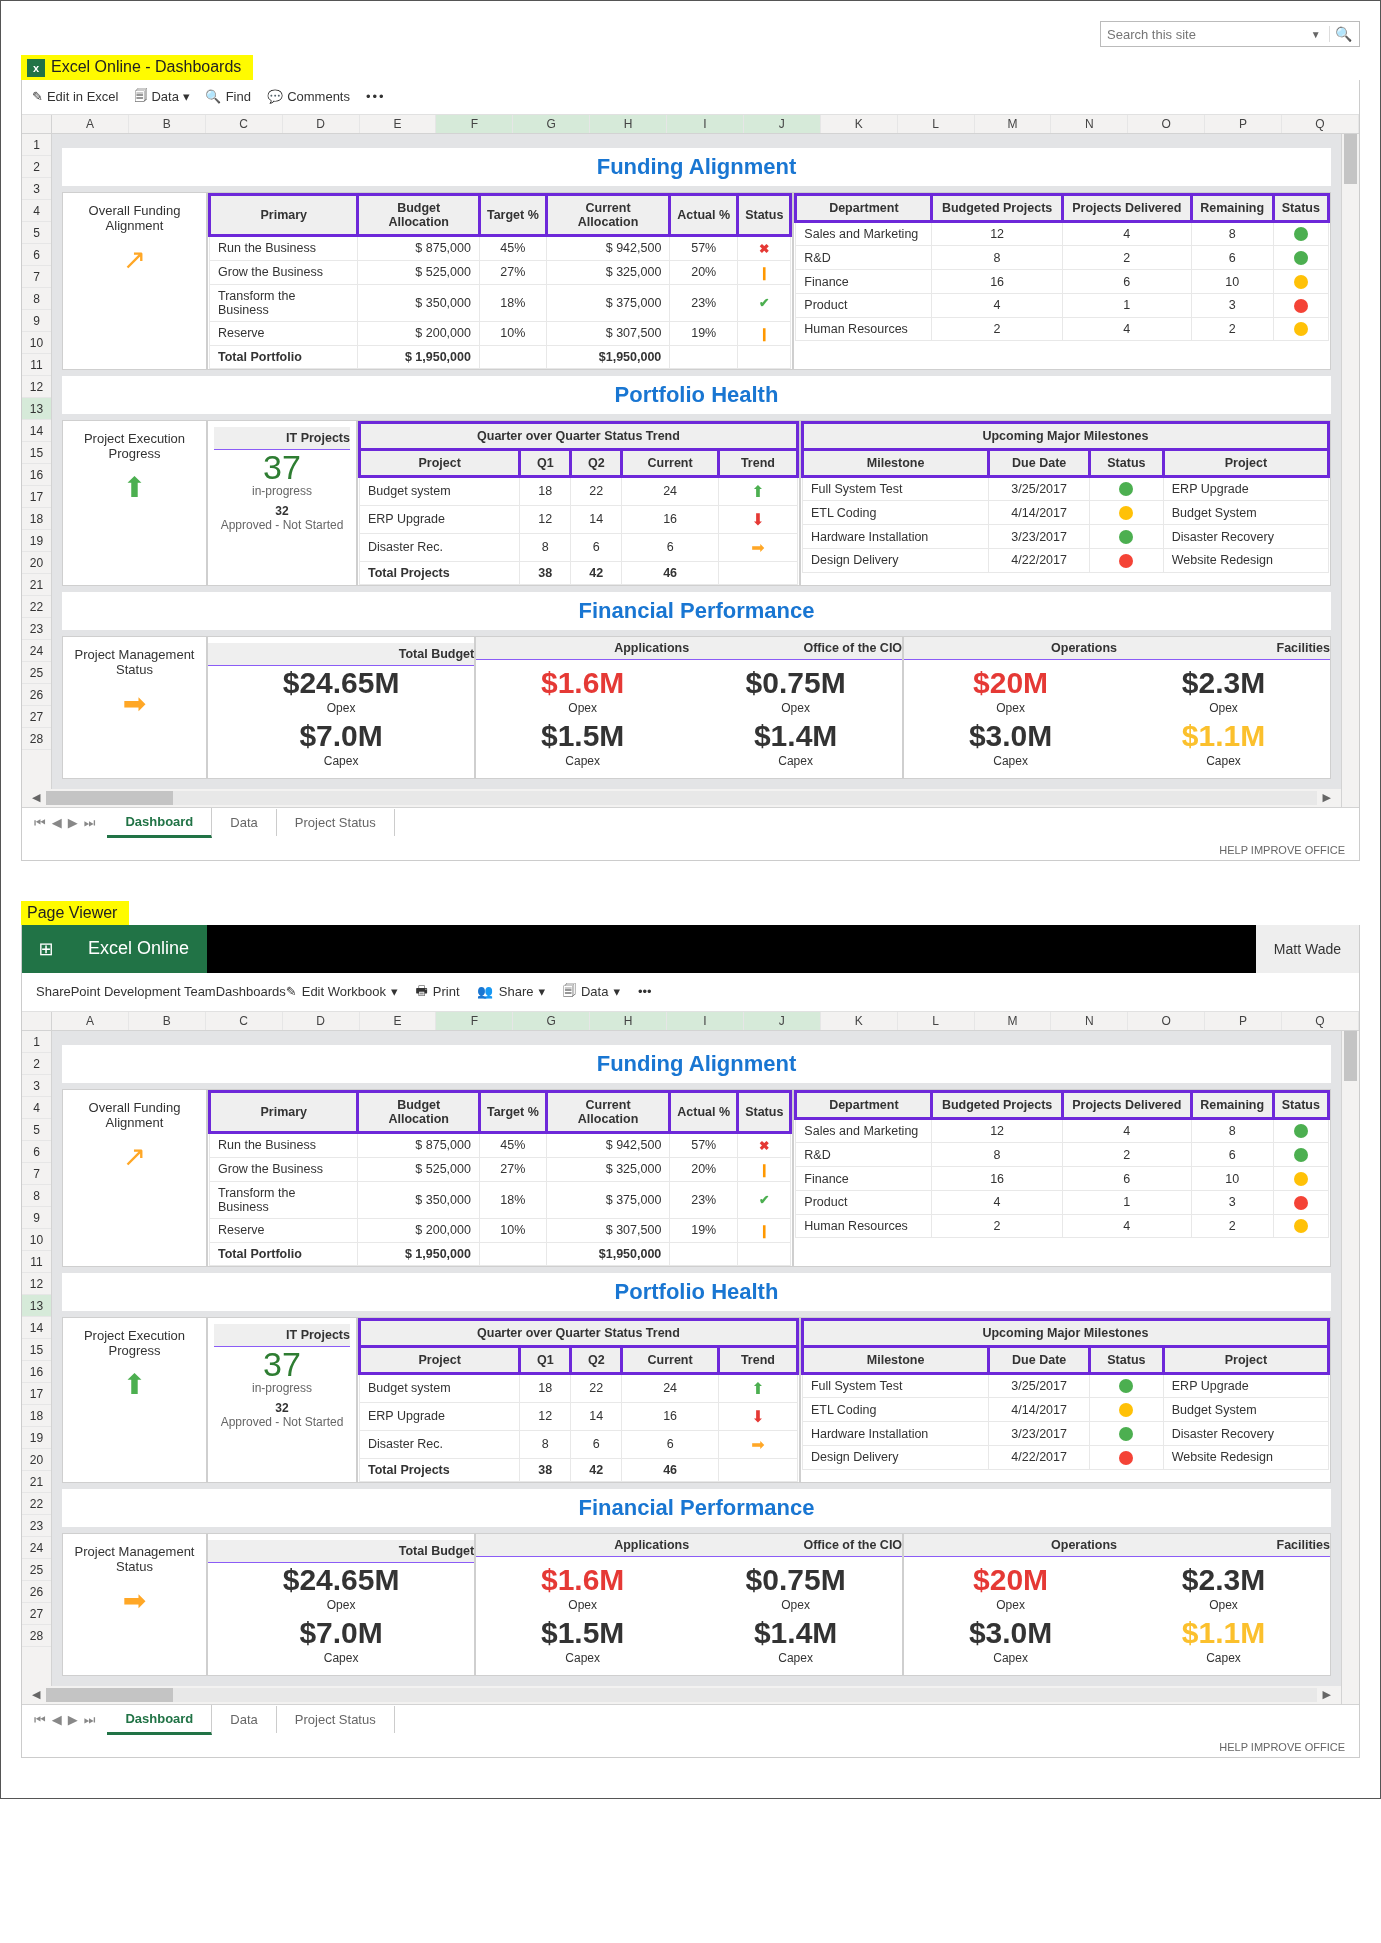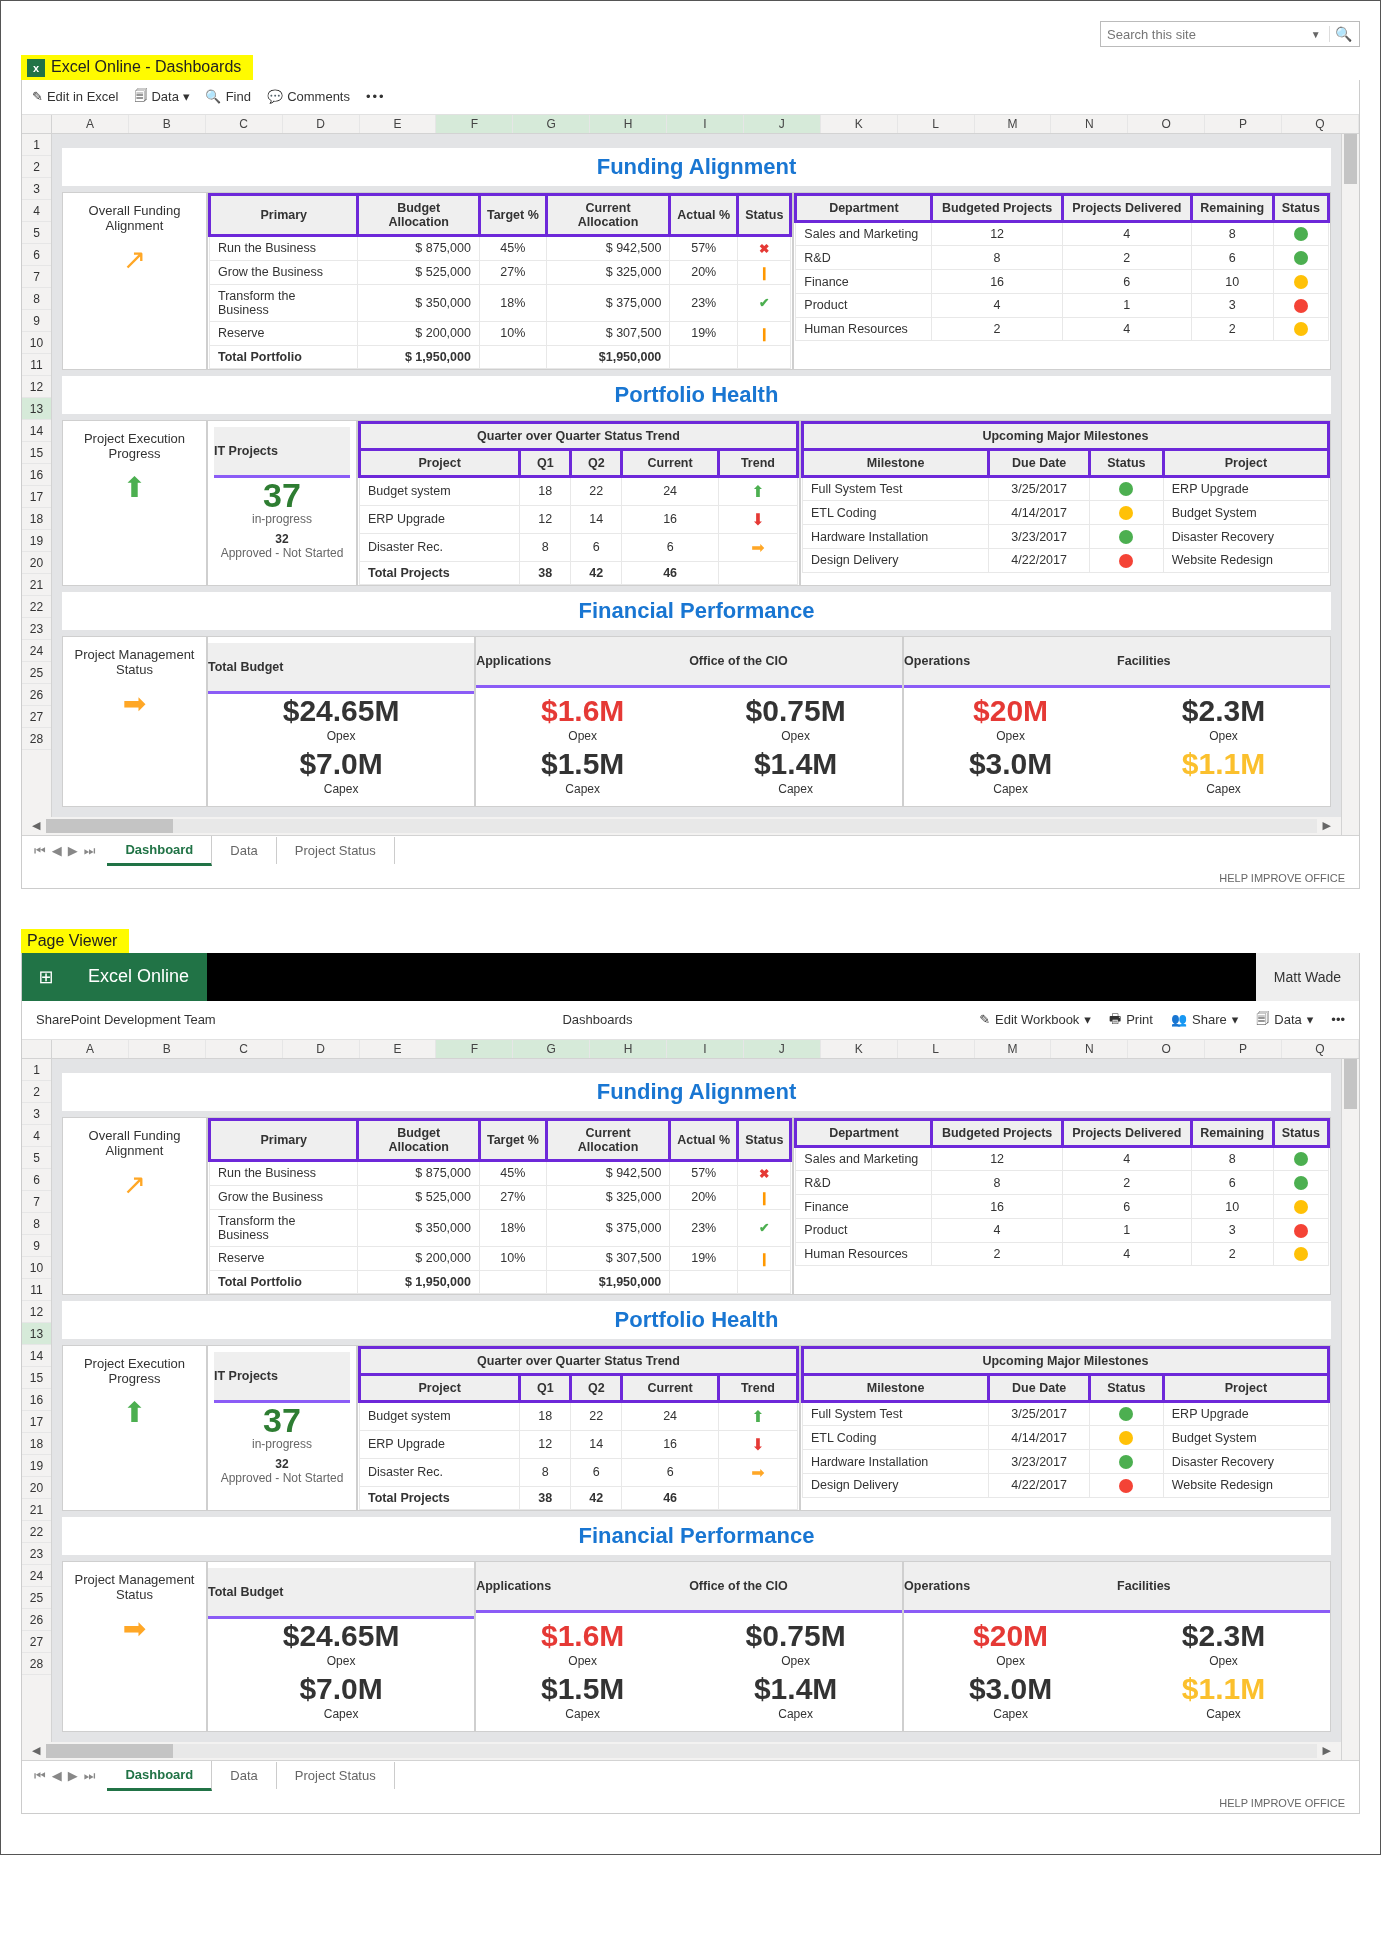--- a/index.html
+++ b/index.html
@@ -38,23 +38,23 @@
 .mid-table table{width:100%;border-collapse:collapse;font-size:12.5px}
 .mid-table th{background:#efefef;padding:5px 6px;font-weight:600;border:3px solid #6d28d9;color:#333}
 .mid-table td{padding:4px 8px;border:1px solid #e8e8e8}
 .mid-table .num{text-align:right}
 .mid-table .cen{text-align:center}
 .mid-table .bold{font-weight:700}
 .dot{display:inline-block;width:14px;height:14px;border-radius:50%;vertical-align:middle}
 .g{background:#4caf50}.y{background:#ffc107}.r{background:#f44336}
 .tk{text-align:center}
 .it-card{min-width:150px;text-align:center;font-size:12px;padding:6px}
-.it-big{font-size:34px;font-weight:700;color:#2e7d32;line-height:1}
+.it-big{font-size:34px;font-weight:400;color:#2e7d32;line-height:1}
 .it-sub{color:#666}
-.fin-head{background:#efefef;font-size:12.5px;font-weight:700;text-align:left;padding:17px 0;border-bottom:3px solid #8b5cf6}
+.fin-head{background:#efefef;font-size:12.5px;font-weight:700;text-align:right;padding:4px 0;border-bottom:1px solid #8b5cf6}
 .fin-card{flex:1;text-align:center;padding:6px 0 10px}
 .fin-big{font-size:30px;font-weight:800;line-height:1.1}
 .fin-big.red{color:#e53935}
 .fin-big.yy{color:#fbc02d}
 .fin-sub{font-size:12px;color:#333;margin-top:2px}
 .fin-sep{margin-top:4px}
 .sheet-tabs{display:flex;align-items:center;gap:0;border-top:1px solid #d3d3d3;font-size:13px;padding:0 0 2px}
 .tabctrl{display:flex;gap:6px;padding:0 12px;color:#888}
 .stab{padding:6px 18px;border-right:1px solid #ccc;cursor:pointer;color:#666}
 .stab.active{border-bottom:3px solid #217346;color:#217346;font-weight:600}
@@ -65,21 +65,21 @@
 .sb-arr{font-size:11px;color:#666;padding:0 4px}
 .vscroll{width:18px;background:#f3f2f1;border-left:1px solid #d3d3d3;position:relative}
 .vthumb{position:absolute;top:0;left:2px;right:2px;height:50px;background:#c4c4c4}
 .grid-wrap{display:flex}
 .flex-fill{flex:1}
 .page-viewer-label{margin-top:40px}
 .pv-header{display:flex;align-items:center;background:#000;color:#fff;height:48px}
 .pv-waffle{width:48px;height:48px;background:#217346;display:flex;align-items:center;justify-content:center;font-size:18px}
 .pv-brand{background:#217346;height:48px;display:flex;align-items:center;padding:8px 18px;font-size:18px}
 .pv-user{margin-left:auto;background:#eee;color:#333;height:48px;display:flex;align-items:center;padding:0 18px;font-size:14px}
-.pv-subbar{display:flex;align-items:center;justify-content:space-between;padding:8px 14px;font-size:13px;border-bottom:1px solid #e1e1e1}
+.pv-subbar{display:flex;align-items:center;justify-content:flex-start;padding:8px 14px;font-size:13px;border-bottom:1px solid #e1e1e1}
 .pv-subbar .rbuttons{display:flex;gap:18px}
 .pv-subbar .rbuttons .b{display:flex;align-items:center;gap:5px;cursor:pointer}
 .c2{flex:1.2}.c3{flex:1.1}
 .trend{font-size:16px;text-align:center}
 </style>
 </head>
 <body>
 
 <div class="page">
   <div class="topbar">

